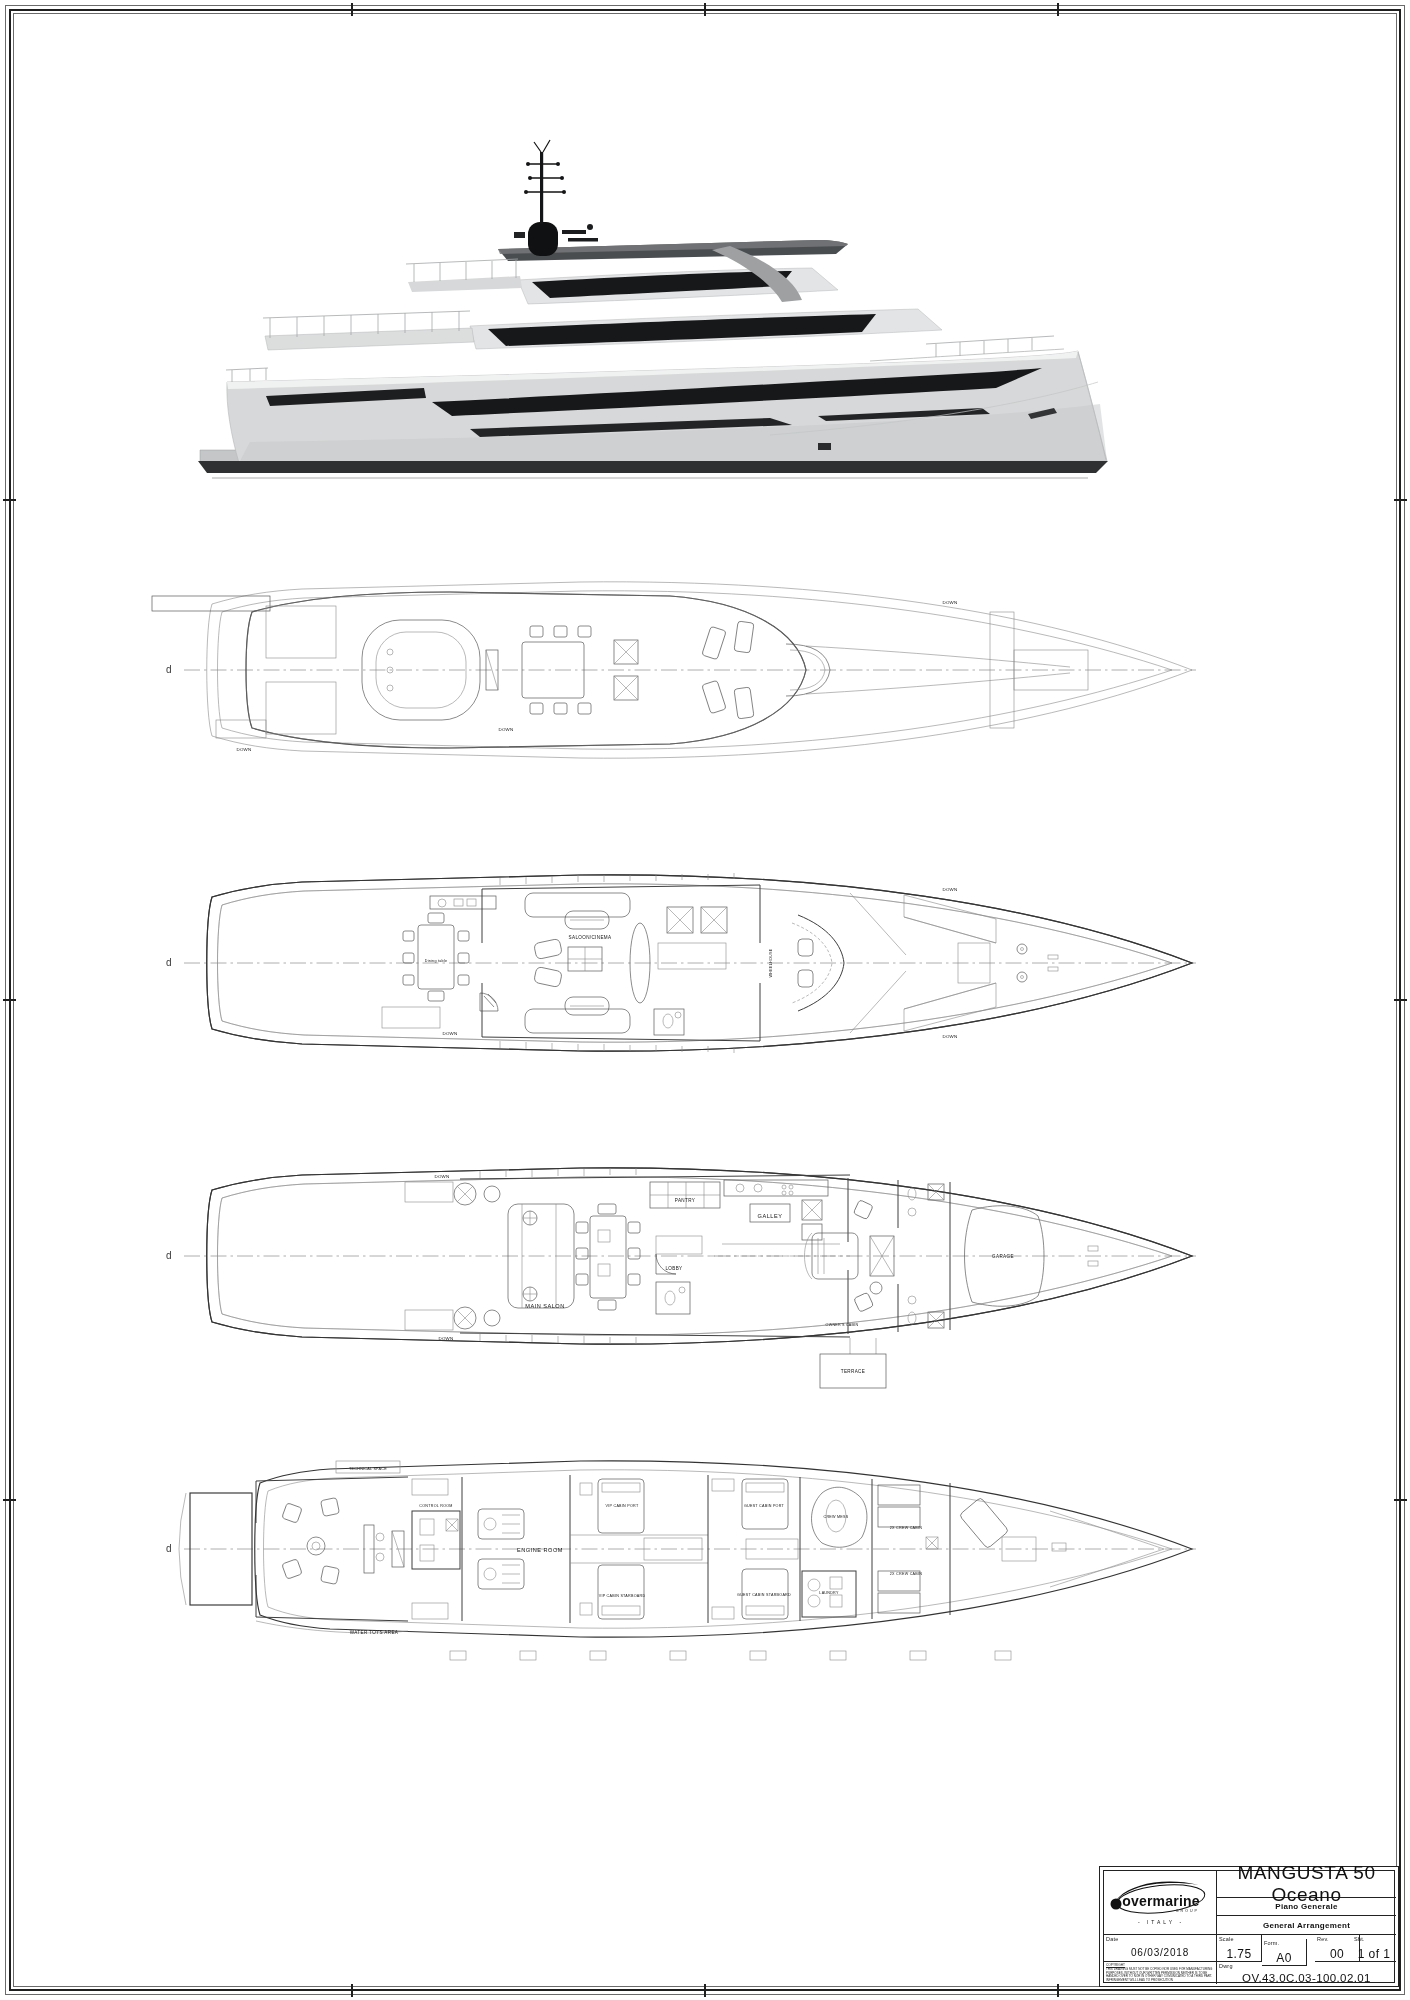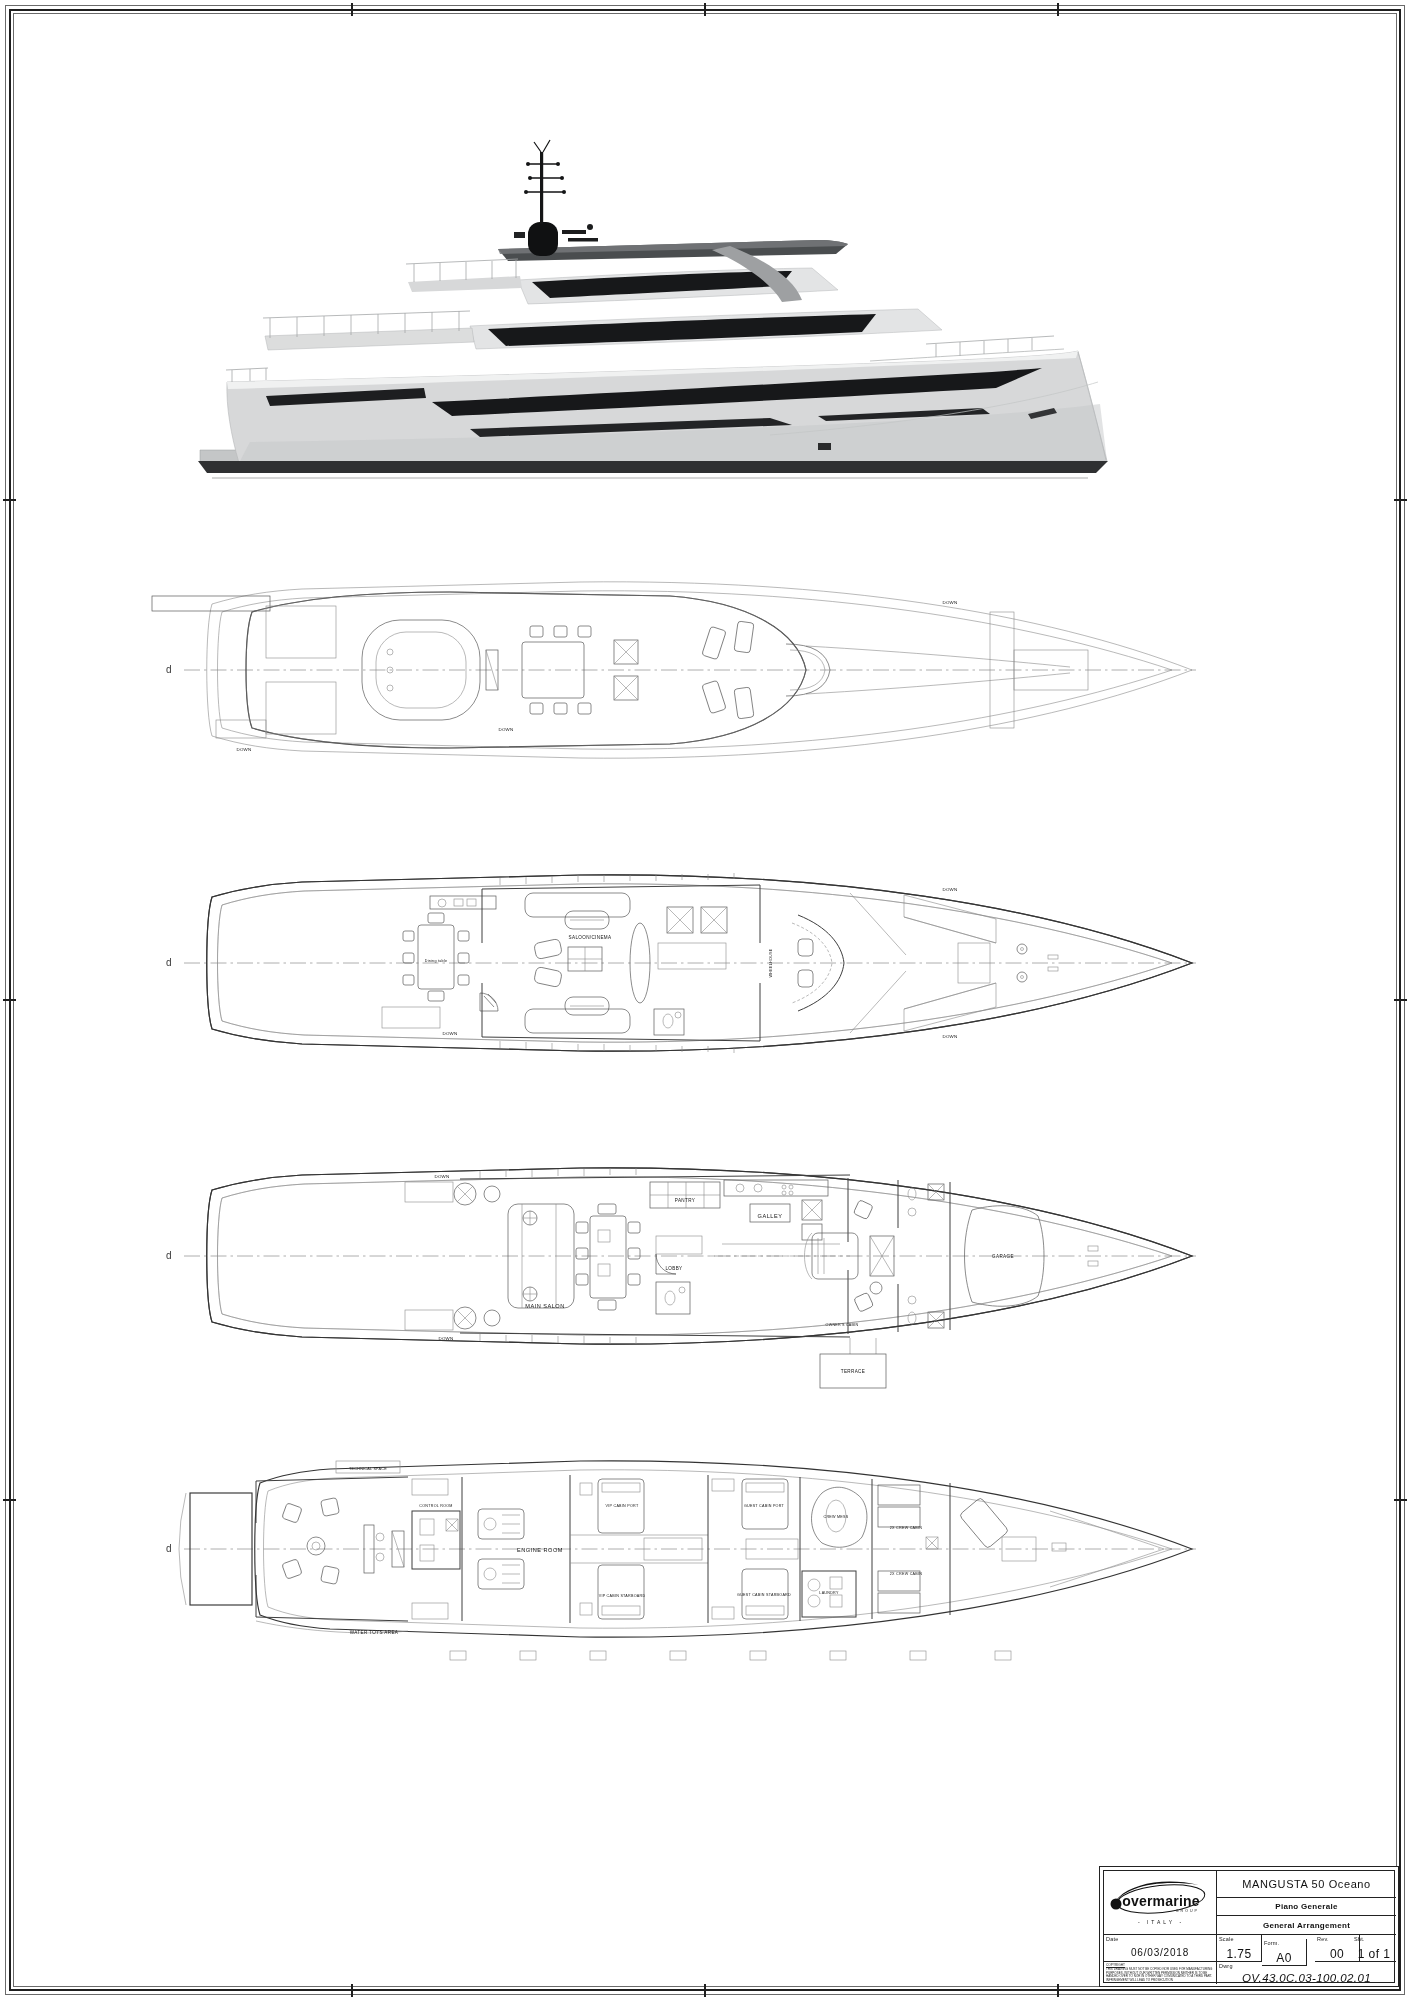--- a/index.html
+++ b/index.html
@@ -28,25 +28,25 @@
   .datum{font-size:10px;fill:#3a3a3a;}
   
   #titleblock{position:absolute;left:1099px;top:1866px;width:300px;height:121px;
               border:1px solid #222;padding:3px;box-sizing:border-box;background:#fff;}
   #tb-in{position:relative;width:100%;height:100%;border:1.2px solid #222;box-sizing:border-box;}
   .cell{position:absolute;border-right:1px solid #222;border-bottom:1px solid #222;box-sizing:border-box;}
   .cell.last{border-right:none;}
   .cell.bottom{border-bottom:none;}
   .cl-label{position:absolute;top:1px;left:2px;font-size:5.5px;color:#222;letter-spacing:.2px;}
   .cl-val{display:flex;align-items:center;justify-content:center;width:100%;height:100%;color:#111;}
-  .v-proj{font-size:11px;letter-spacing:.6px;text-align:center;}
+  .v-proj{font-size:19px;letter-spacing:.6px;text-align:center;}
   .v-sub{font-size:8px;letter-spacing:.3px;font-weight:bold;}
   .v-date{font-size:10px;letter-spacing:.8px;padding-top:4px;}
   .v-small{font-size:12px;letter-spacing:.4px;padding-top:6px;}
-  .v-dwrg{font-size:11.5px;letter-spacing:.4px;padding-top:5px;font-style:italic;}
+  .v-dwrg{font-size:11.5px;letter-spacing:.4px;padding-top:5px;}
   .copytxt{font-size:3px;line-height:1.2;color:#222;padding:1px 2px;}
   .copyhead{font-size:3.2px;text-decoration:underline;color:#222;padding:1px 2px 0 2px;}
 </style>
 </head>
 <body>
 
 <div id="sheet">
 
   <svg width="0" height="0" style="position:absolute" aria-hidden="true">
     <defs>

